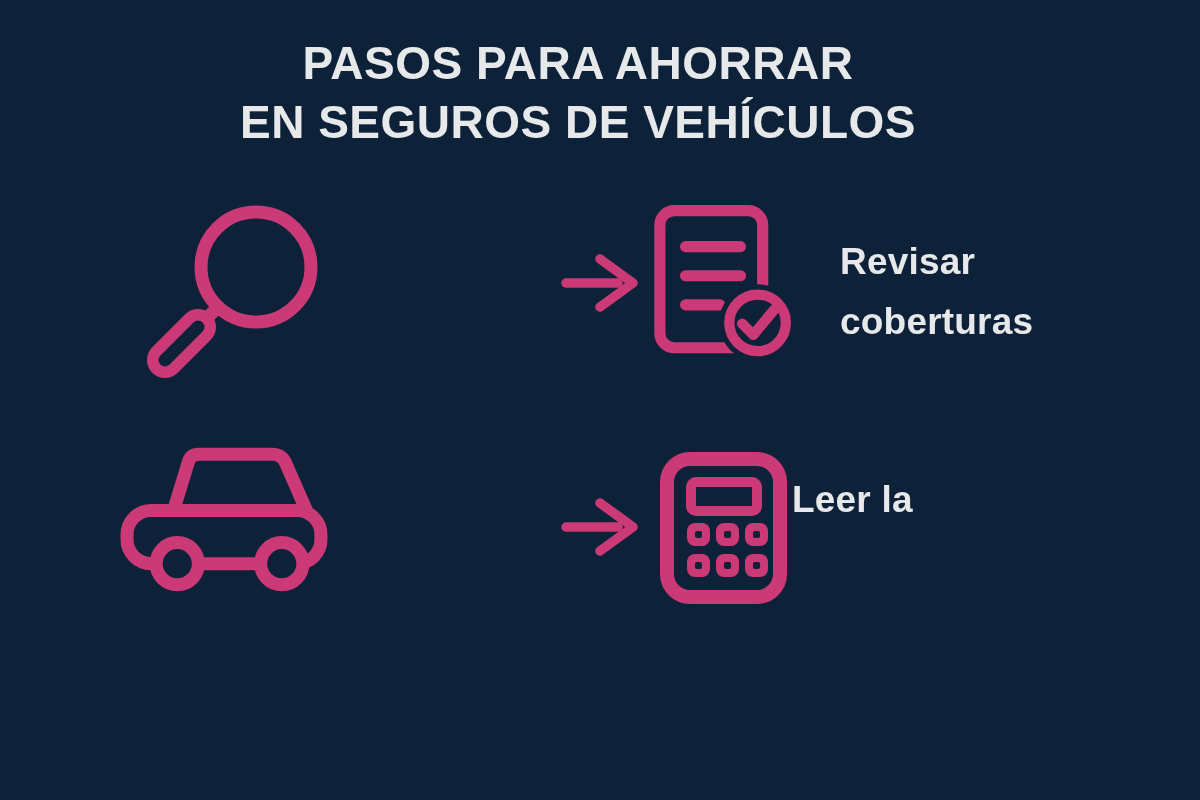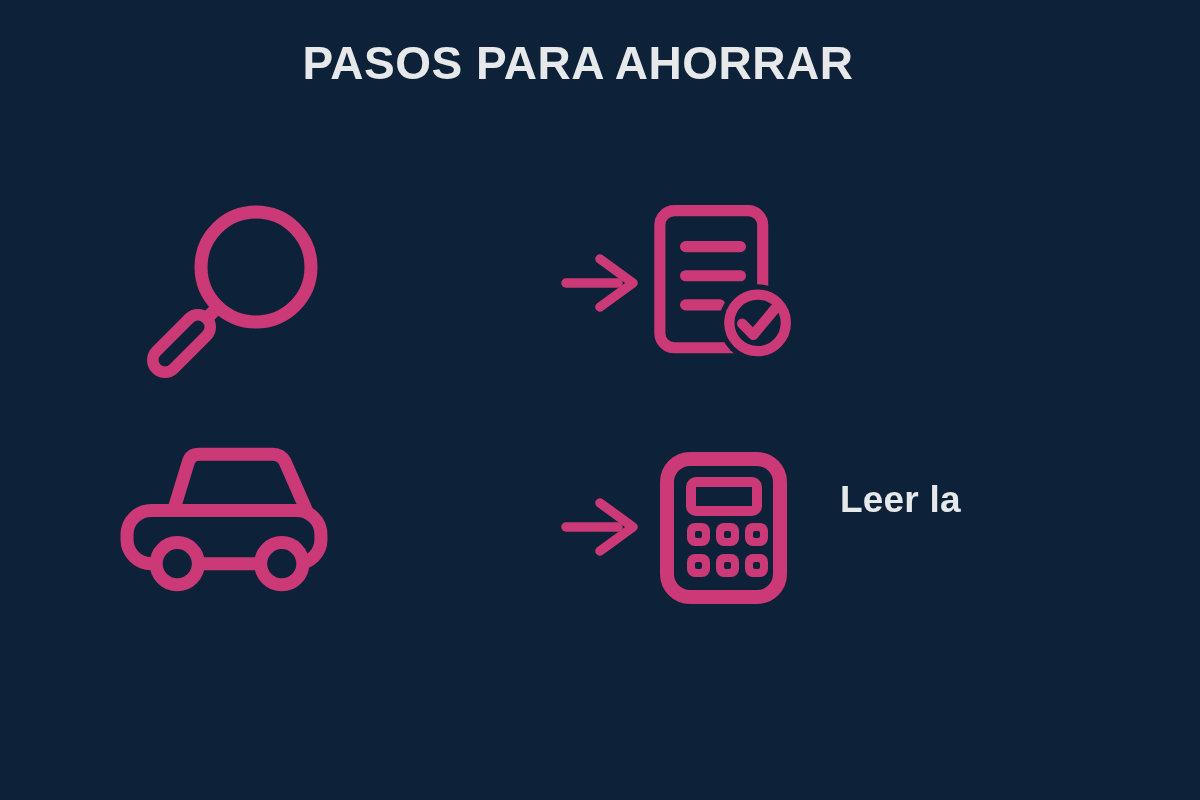--- a/index.html
+++ b/index.html
@@ -43,29 +43,30 @@
   .pos-magnifier{left:135px;top:194px;width:196px;height:186px;}
   .pos-label-a1 {left:345px;top:232px;}
   .pos-arrow-1  {left:560px;top:252px;width:78px;height:62px;}
   .pos-doc      {left:653px;top:198px;width:144px;height:170px;}
   .pos-label-r1 {left:840px;top:232px;}
 
   .pos-car      {left:120px;top:447px;width:213px;height:154px;}
   .pos-label-a2 {left:345px;top:470px;}
   .pos-arrow-2  {left:560px;top:496px;width:78px;height:62px;}
   .pos-calc     {left:658px;top:452px;width:131px;height:152px;}
-  .pos-label-r2 {left:840px;top:470px;}
+  .pos-label-r2 {left:792px;top:470px;}
 </style>
 </head>
 <body>
 
 <div class="canvas">
 
   <h1 class="title">
     <span class="title-line">PASOS PARA AHORRAR</span>
+    <span class="title-line">EN SEGUROS DE VEHÍCULOS</span>
   </h1>
 
   <div class="icon pos-magnifier">
     <svg viewBox="0 0 196 186" xmlns="http://www.w3.org/2000/svg">
       <circle cx="121" cy="73" r="55" fill="none" stroke="currentColor" stroke-width="13"></circle>
       <line x1="83" y1="113" x2="70" y2="126" stroke="currentColor" stroke-width="13" stroke-linecap="round"></line>
       <line x1="63" y1="133" x2="30" y2="166" stroke="currentColor" stroke-width="36" stroke-linecap="round"></line>
       <line x1="63" y1="133" x2="30" y2="166" stroke="var(--bg)" stroke-width="13" stroke-linecap="round"></line>
     </svg>
   </div>
@@ -83,20 +84,24 @@
       <rect x="8" y="8" width="120" height="160" rx="17" fill="none" stroke="currentColor" stroke-width="13"></rect>
       <line x1="38" y1="50" x2="102" y2="50" stroke="currentColor" stroke-width="13" stroke-linecap="round"></line>
       <line x1="38" y1="84" x2="102" y2="84" stroke="currentColor" stroke-width="13" stroke-linecap="round"></line>
       <line x1="38" y1="118" x2="78" y2="118" stroke="currentColor" stroke-width="13" stroke-linecap="round"></line>
       <circle cx="122" cy="139" r="45" fill="var(--bg)" stroke="none"></circle>
       <circle cx="122" cy="139" r="33" fill="none" stroke="currentColor" stroke-width="12"></circle>
       <path d="M104 140 L117 153 L142 123" fill="none" stroke="currentColor" stroke-width="12" stroke-linecap="round" stroke-linejoin="round"></path>
     </svg>
   </div>
 
+  <div class="label pos-label-r1">
+    <span>Revisar</span>
+    <span>coberturas</span>
+  </div>
 
   <div class="icon pos-car">
     <svg viewBox="0 0 212 153" xmlns="http://www.w3.org/2000/svg">
       <path d="M53 64 L68 15 Q70 7 79 7 L152 7 Q160 7 164 14 L186 64" fill="none" stroke="currentColor" stroke-width="13" stroke-linejoin="round"></path>
       <rect x="7" y="63" width="193" height="53" rx="24" fill="none" stroke="currentColor" stroke-width="13"></rect>
       <circle cx="57" cy="116" r="21" fill="var(--bg)" stroke="currentColor" stroke-width="13"></circle>
       <circle cx="161" cy="116" r="21" fill="var(--bg)" stroke="currentColor" stroke-width="13"></circle>
     </svg>
   </div>
 

